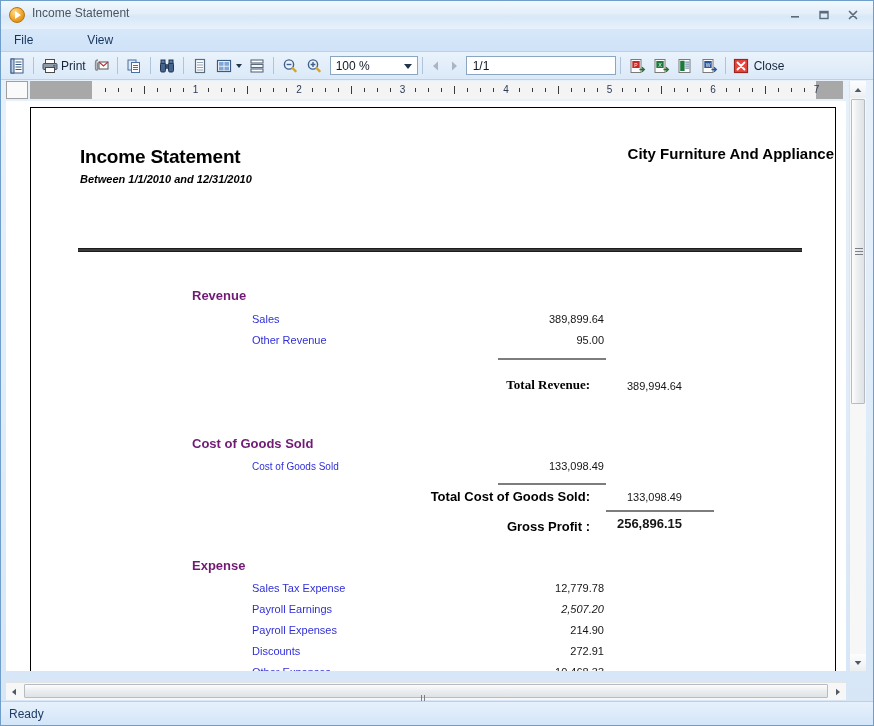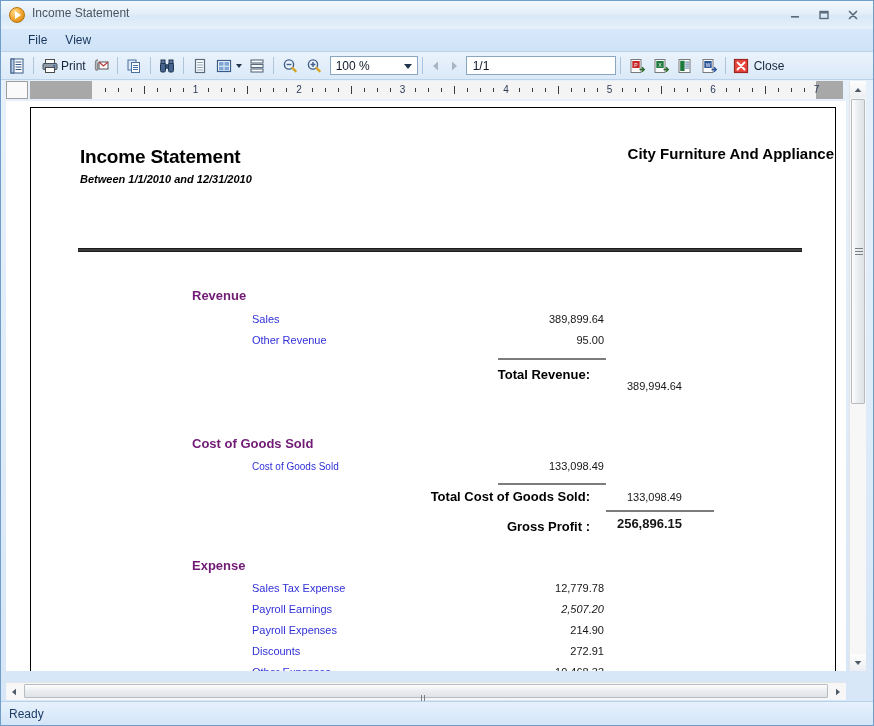--- a/index.html
+++ b/index.html
@@ -65,22 +65,23 @@
   }
   .cap-btn svg { display: block; }
 
   
   .menubar {
     position: absolute; left: 0; top: 28px;
     width: 872px; height: 23px;
     background: linear-gradient(to bottom, #d7e8fa 0%, #cfe2f7 100%);
     border-bottom: 1px solid #b9d2ea;
     display: flex; align-items: center;
-    padding-left: 18px;
-    box-sizing: border-box;
+    padding-left: 4px;
+    box-sizing: border-box;
+    gap: 36px;
   }
   .menu-item {
     font-size: 12px; color: #16355c;
     padding: 2px 9px;
     cursor: default;
   }
 
   
   .toolbar {
     position: absolute; left: 0; top: 51px;
@@ -703,21 +704,21 @@
         <div class="doc-company">City Furniture And Appliance</div>
 
         <div class="rule-thick"></div>
 
         <div class="sect-head" style="left:161px; top:180px;">Revenue</div>
         <div class="item-label" style="left:221px; top:205px;">Sales</div>
         <div class="item-val" style="right:231px; top:205px;">389,899.64</div>
         <div class="item-label" style="left:221px; top:226px;">Other Revenue</div>
         <div class="item-val" style="right:231px; top:226px;">95.00</div>
         <div class="subrule" style="left:467px; top:250px; width:108px;"></div>
-        <div class="total-label" style="right:245px; top:259px;">Total Revenue:</div>
+        <div class="total-label" style="right:245px; top:269px;font-family:Liberation Serif, serif;">Total Revenue:</div>
         <div class="total-val" style="right:153px; top:272px;">389,994.64</div>
 
         <div class="sect-head" style="left:161px; top:328px;">Cost of Goods Sold</div>
         <div class="item-label small" style="left:221px; top:353px;">Cost of Goods Sold</div>
         <div class="item-val" style="right:231px; top:352px;">133,098.49</div>
         <div class="subrule" style="left:467px; top:375px; width:108px;"></div>
         <div class="total-label" style="right:245px; top:381px;">Total Cost of Goods Sold:</div>
         <div class="total-val" style="right:153px; top:383px;">133,098.49</div>
         <div class="subrule" style="left:575px; top:402px; width:108px;"></div>
         <div class="total-label" style="right:245px; top:411px;">Gross Profit :</div>

